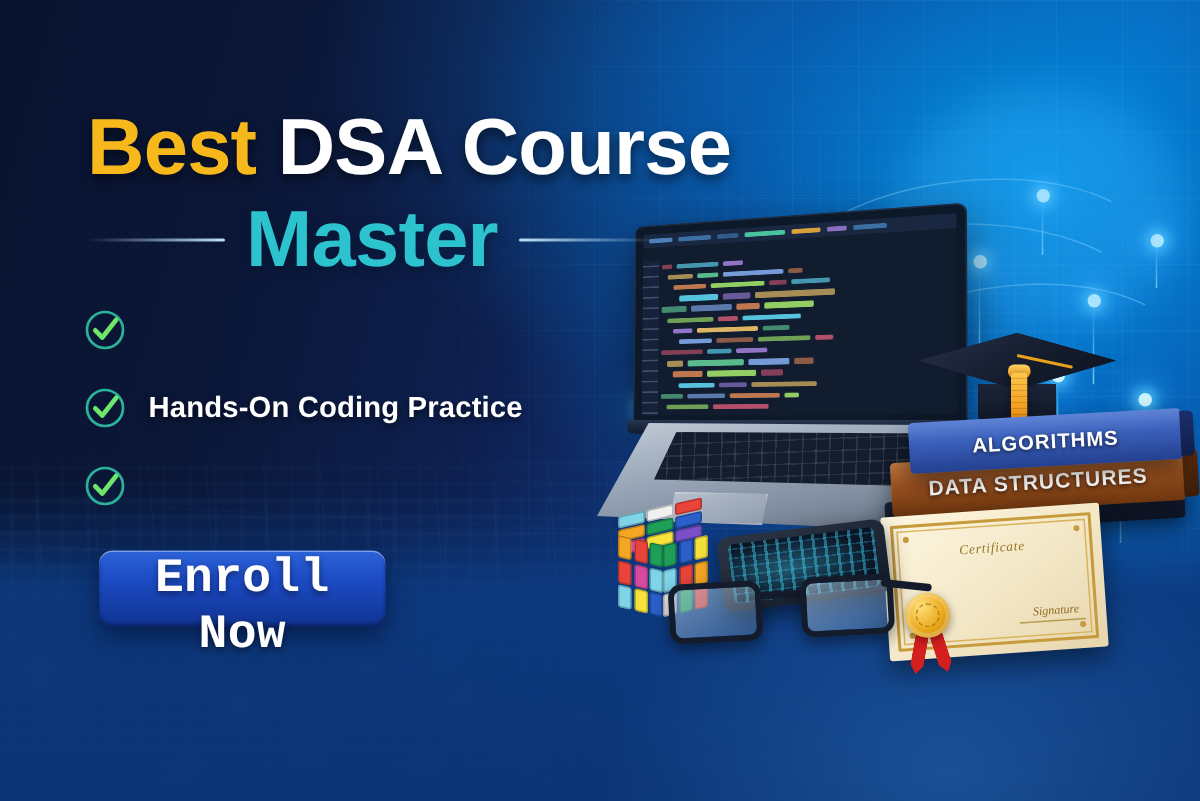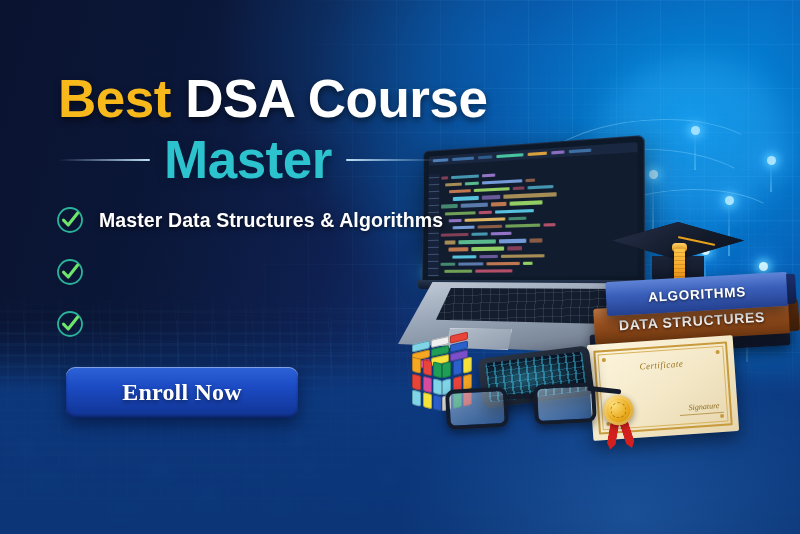--- a/index.html
+++ b/index.html
@@ -77,23 +77,23 @@
   .w-online { color:#2cc3cf; font-size:53px; font-weight:700; line-height:1; letter-spacing:-.5px;
               text-shadow:0 3px 8px rgba(0,20,40,.6); }
 
   .bullets { position:absolute; left:56px; top:206px; display:flex; flex-direction:column; gap:24px; }
   .bullet { display:flex; align-items:center; gap:15px; }
   .check { width:28px; height:28px; flex:0 0 28px; position:relative; }
   .check svg { display:block; }
   .bullet-text { color:#ffffff; font-size:19.5px; font-weight:700; letter-spacing:.1px; white-space:nowrap;
                  text-shadow:0 2px 5px rgba(0,0,0,.6); }
 
-  .cta { position:absolute; left:66px; top:367px; width:232px; height:51px; border:0; cursor:pointer;
-         border-radius:9px; color:#fff; font-family:Liberation Serif, serif;
-         font-size:24px; font-weight:700; letter-spacing:.2px;
+  .cta { position:absolute; left:66px; top:367px; width:191px; height:51px; border:0; cursor:pointer;
+         border-radius:9px; color:#fff; font-family:Liberation Mono, monospace;
+         font-size:32px; font-weight:700; letter-spacing:.2px;
          background:linear-gradient(180deg, #2d63d8 0%, #1c4bc4 38%, #103391 100%);
          box-shadow:0 6px 16px rgba(0,10,40,.55), inset 0 1px 0 rgba(255,255,255,.40), inset 0 -2px 3px rgba(0,0,0,.35);
          text-shadow:0 2px 4px rgba(0,0,0,.45); }
 
   
   .scene { position:absolute; left:380px; top:0; width:420px; height:534px; z-index:30; }
 
   
   .desk { position:absolute; left:-380px; right:0; bottom:0; height:215px;
           background:linear-gradient(180deg, rgba(9,48,110,.55) 0%, rgba(13,58,128,.92) 30%, #0b3576 100%);
@@ -543,29 +543,29 @@
     </div>
 
     <div class="bullets" id="bullets">
         <div class="bullet">
           <span class="check">
             <svg width="28" height="28" viewBox="0 0 28 28">
               <circle cx="14" cy="14" r="12" fill="none" stroke="#2bb39a" stroke-width="1.8"></circle>
               <path d="M7.5 14.2 L12.2 19 L21.5 7.2" fill="none" stroke="#6ee56b" stroke-width="3.1" stroke-linecap="round" stroke-linejoin="round"></path>
             </svg>
           </span>
-          <span class="bullet-text">Master Data Structures &amp; Algorithms</span>
         </div>
         <div class="bullet">
           <span class="check">
             <svg width="28" height="28" viewBox="0 0 28 28">
               <circle cx="14" cy="14" r="12" fill="none" stroke="#2bb39a" stroke-width="1.8"></circle>
               <path d="M7.5 14.2 L12.2 19 L21.5 7.2" fill="none" stroke="#6ee56b" stroke-width="3.1" stroke-linecap="round" stroke-linejoin="round"></path>
             </svg>
           </span>
+          <span class="bullet-text">Hands-On Coding Practice</span>
         </div>
         <div class="bullet">
           <span class="check">
             <svg width="28" height="28" viewBox="0 0 28 28">
               <circle cx="14" cy="14" r="12" fill="none" stroke="#2bb39a" stroke-width="1.8"></circle>
               <path d="M7.5 14.2 L12.2 19 L21.5 7.2" fill="none" stroke="#6ee56b" stroke-width="3.1" stroke-linecap="round" stroke-linejoin="round"></path>
             </svg>
           </span>
         </div>
       </div>

